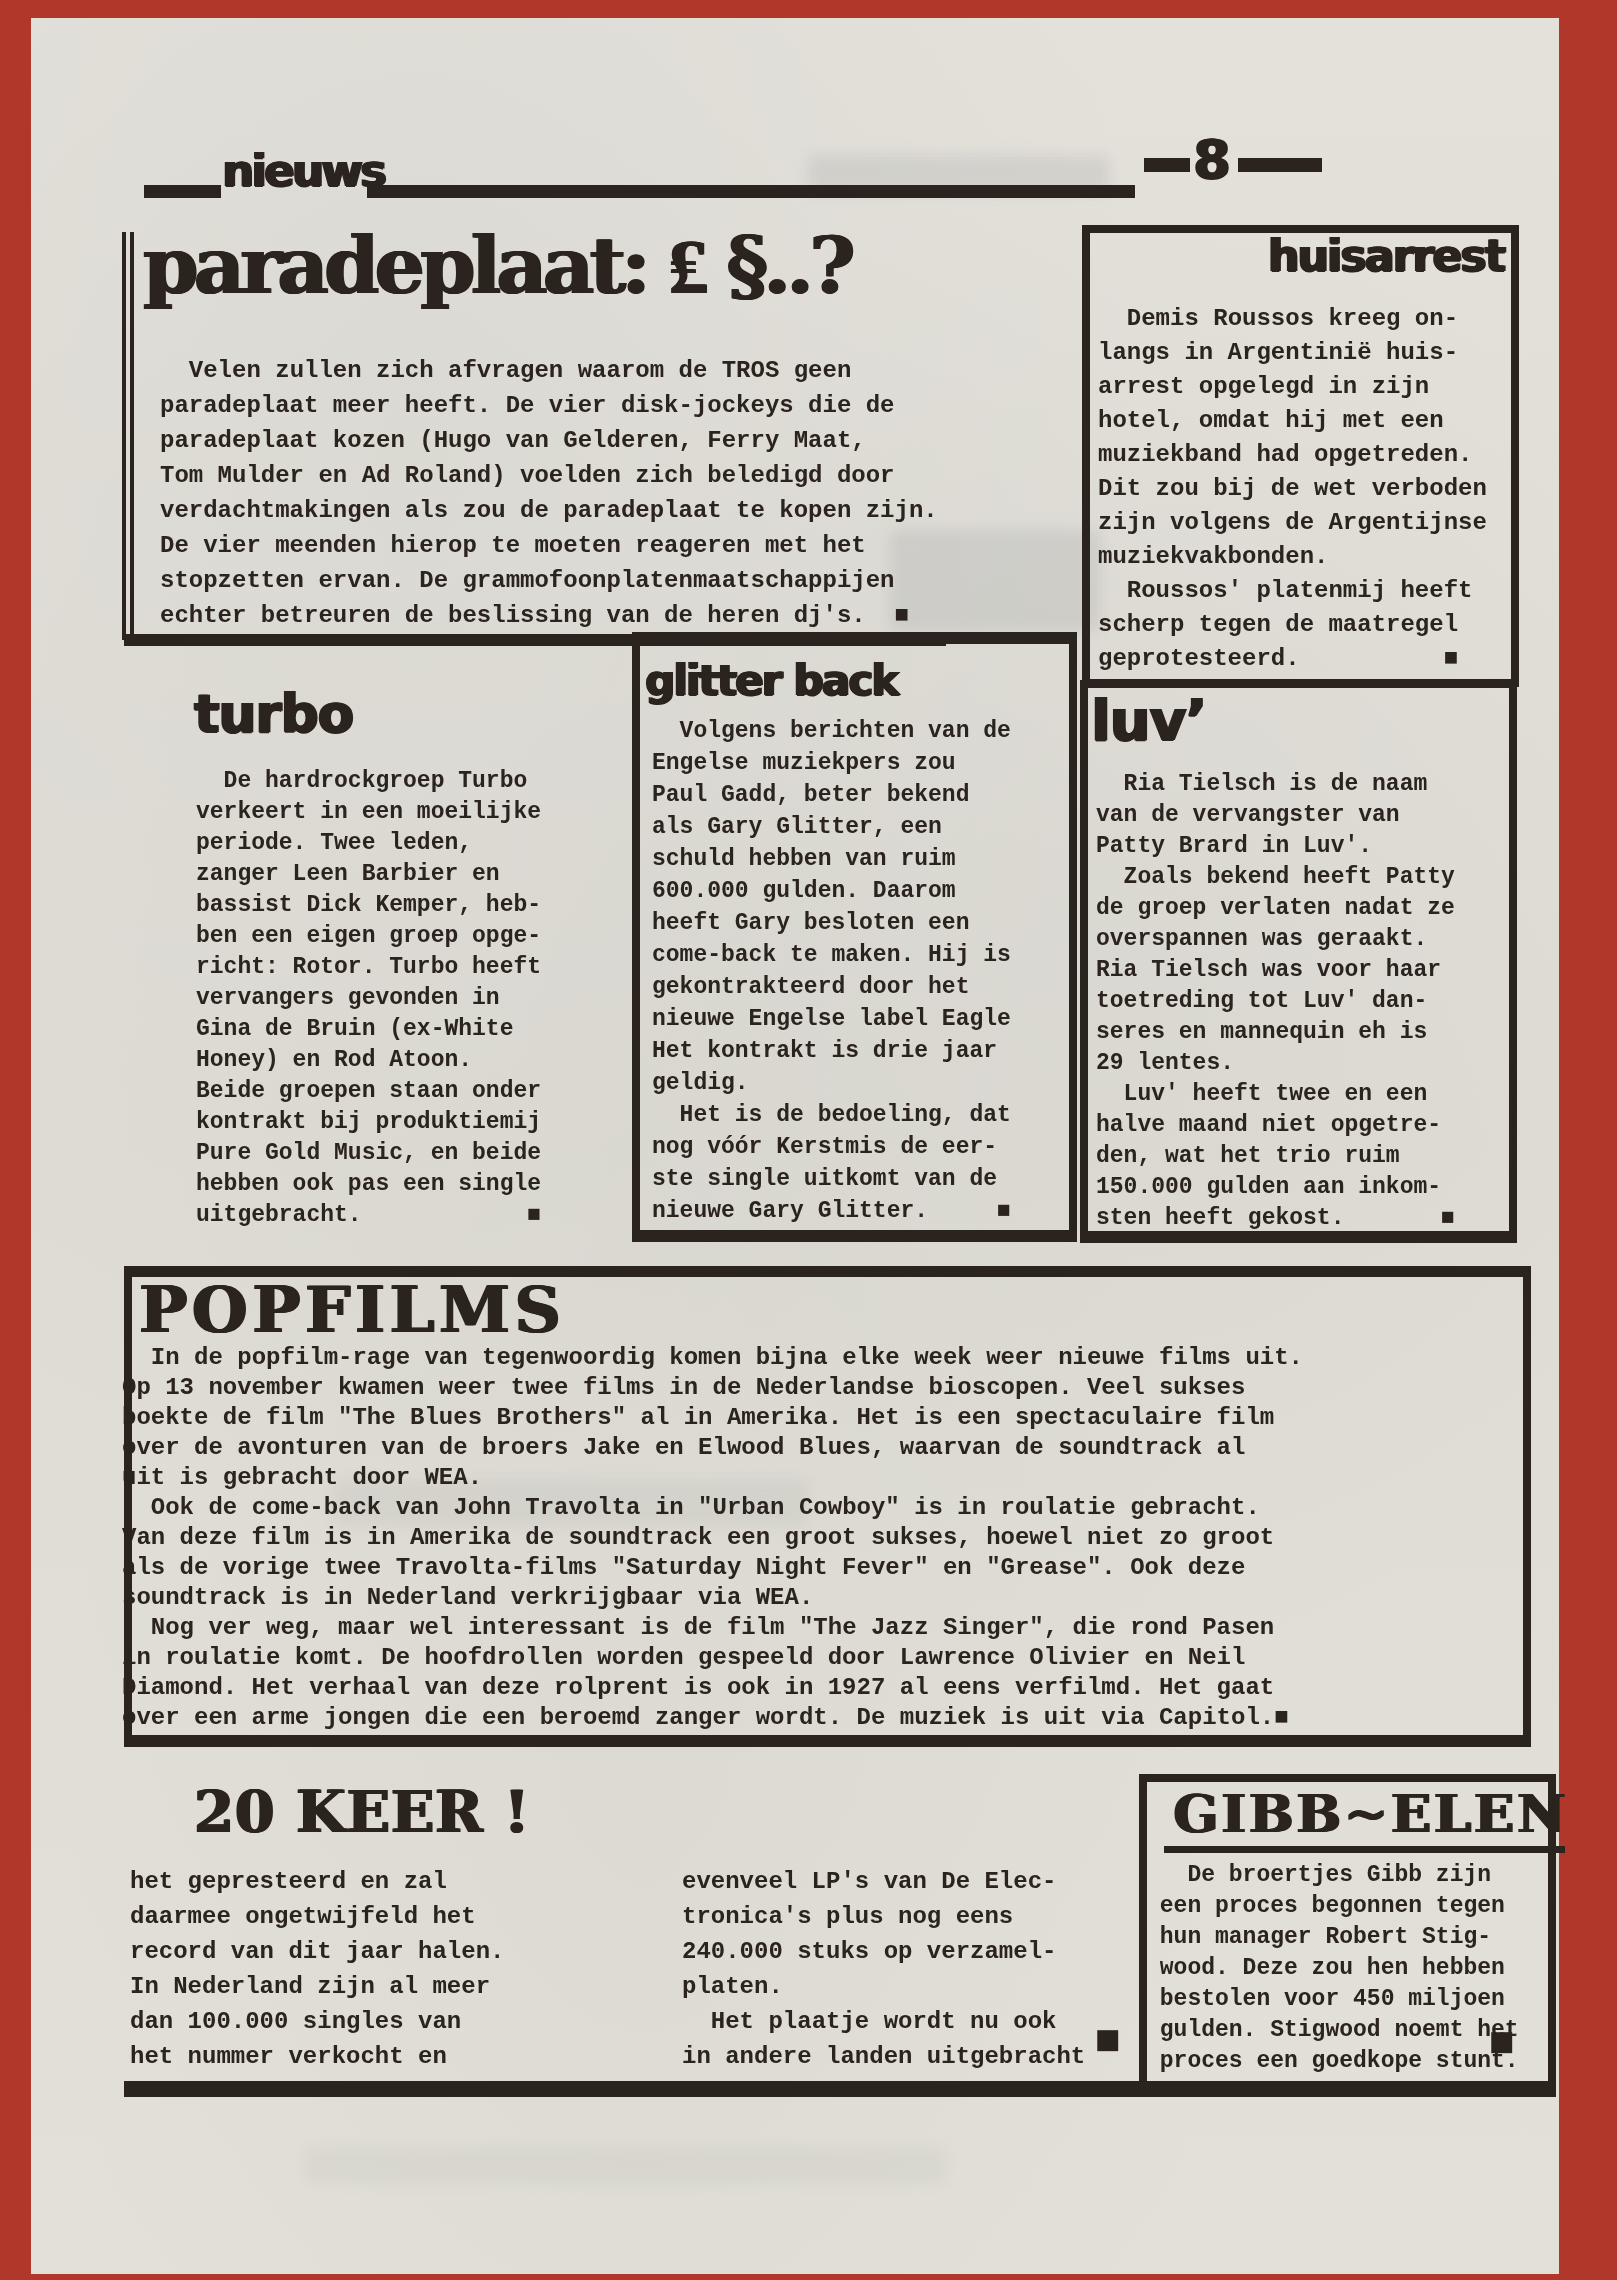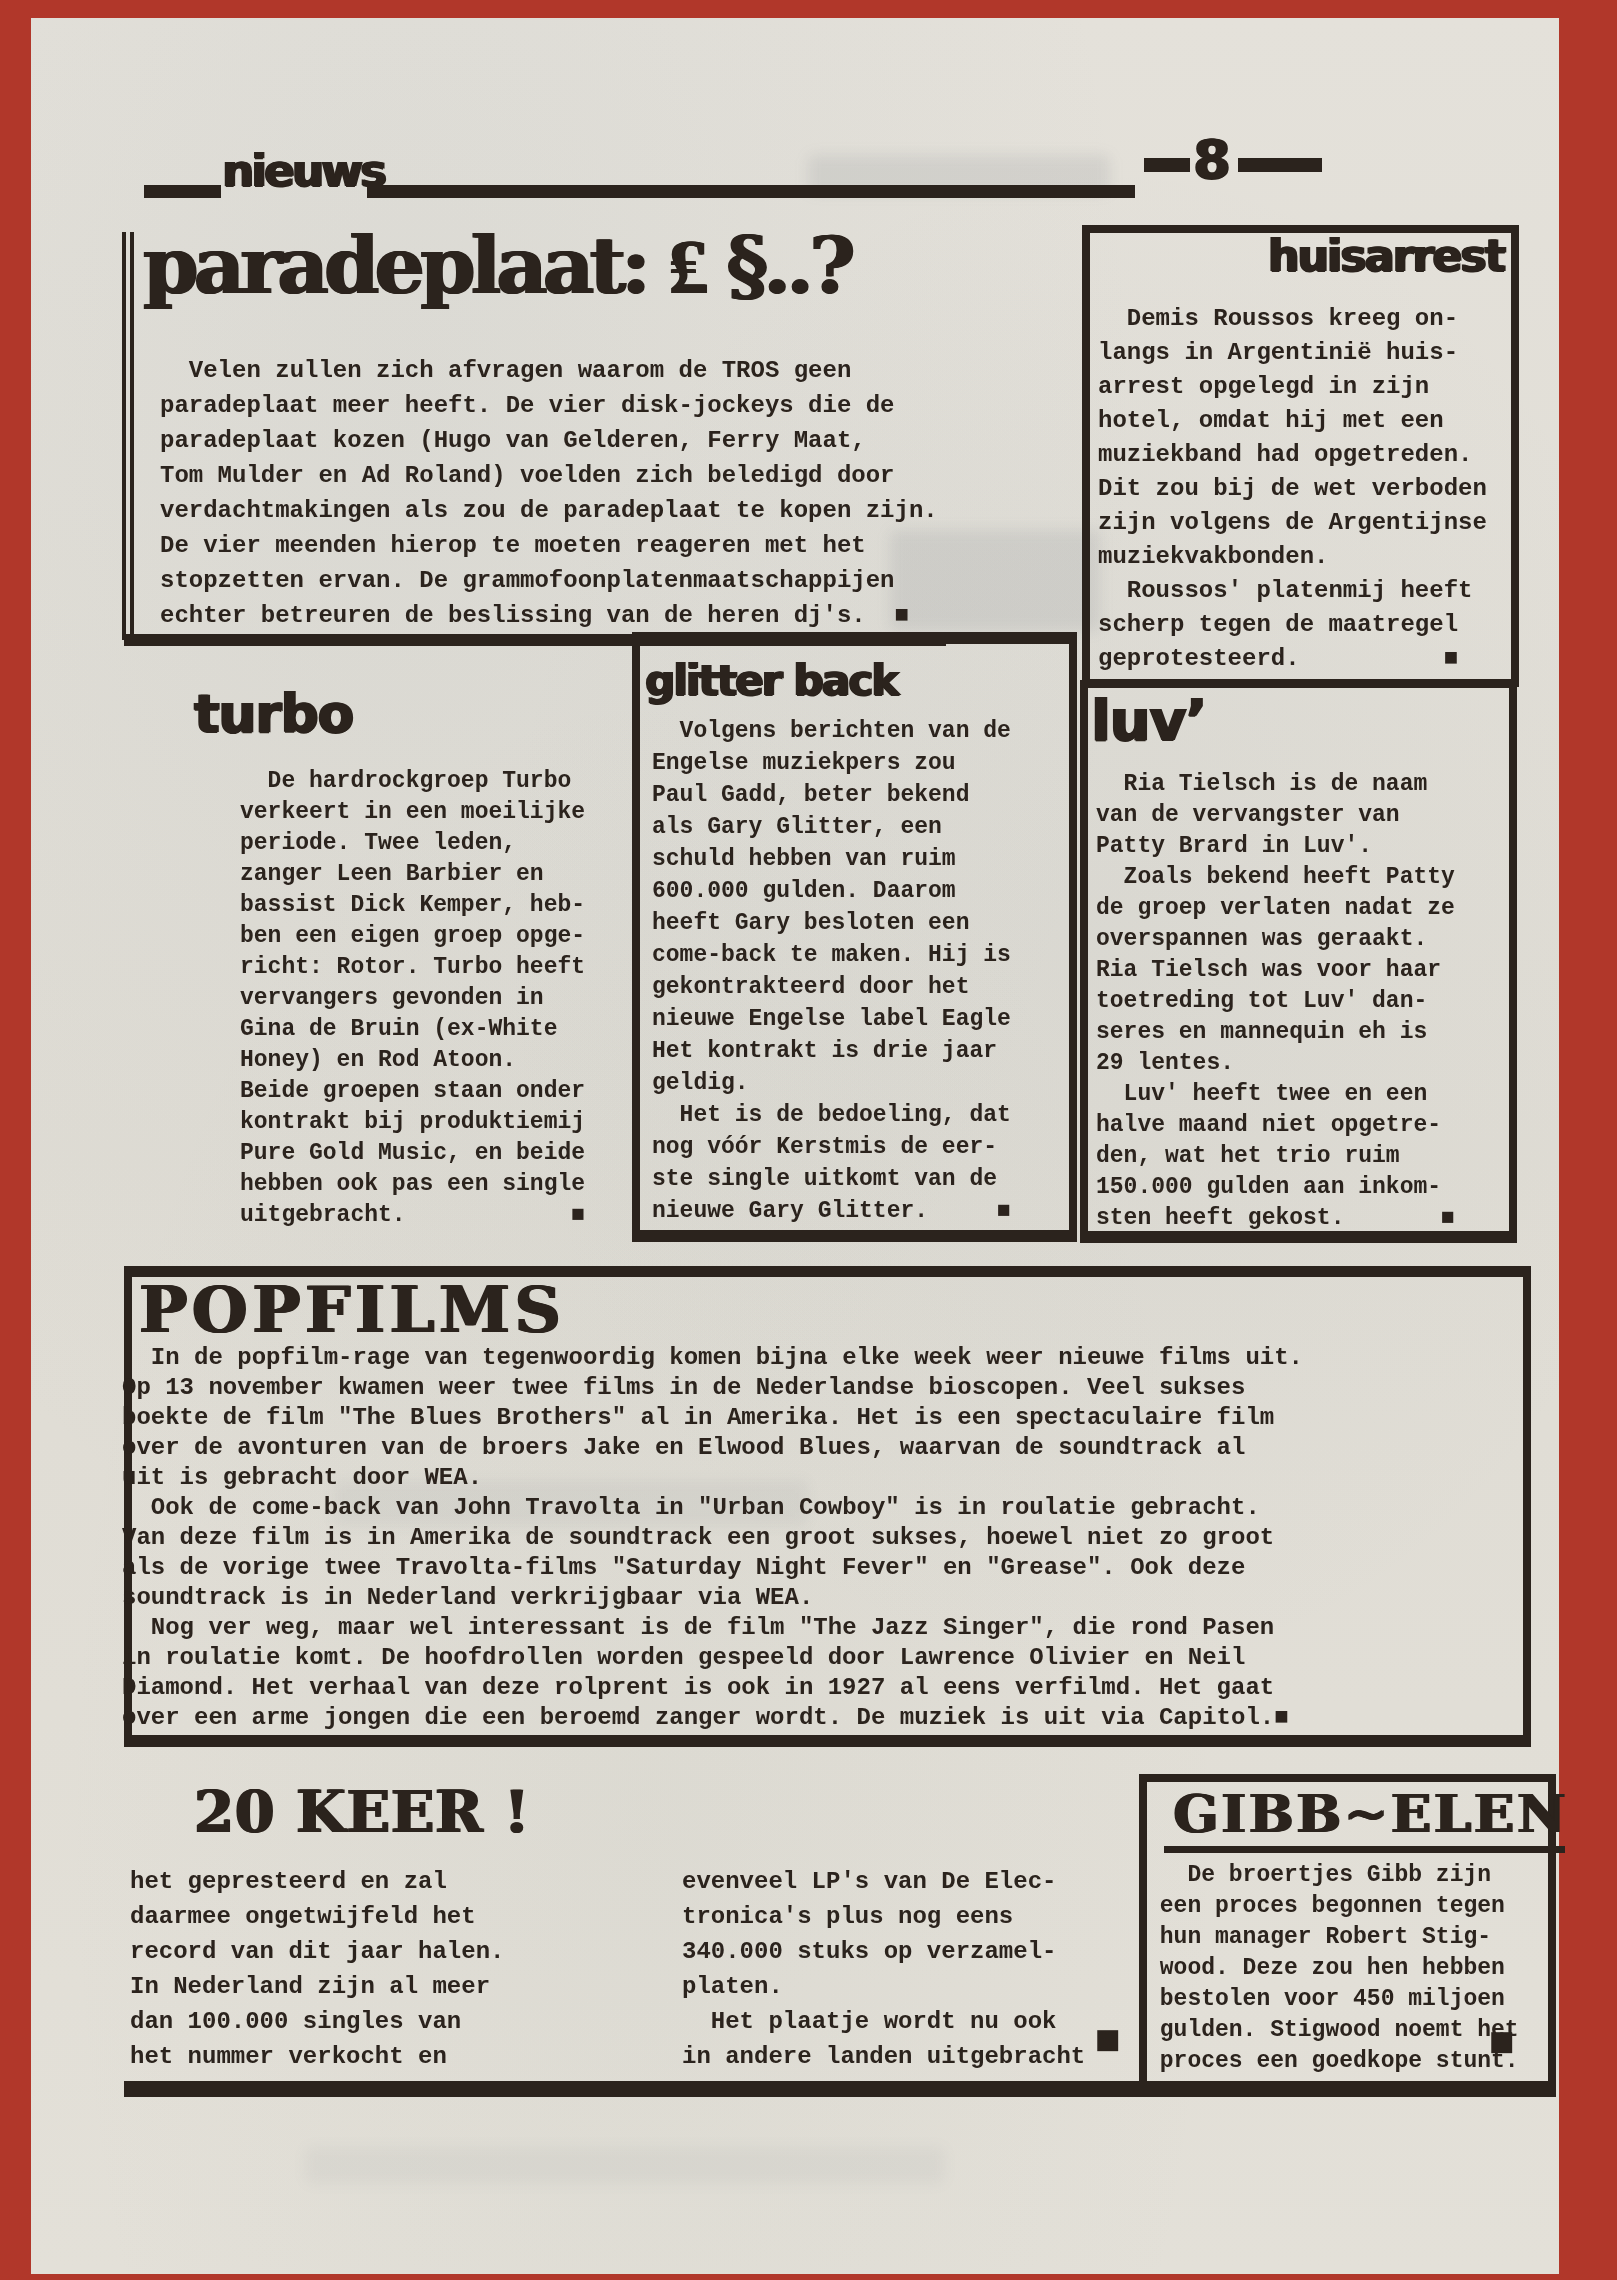--- a/index.html
+++ b/index.html
@@ -66,21 +66,21 @@
   #paradeplaat-body{left:160px;top:353px;width:831px;font-size:24px;line-height:35px;}
   #paradeplaat-rule{left:124px;top:634px;width:822px;height:12px;}
 
   
   #huisarrest-box{left:1082px;top:225px;width:437px;height:462px;padding:1.8px 13.7px 0 14.6px;}
   #huisarrest-title{right:113px;top:230px;font-size:44px;letter-spacing:-1.8px;}
   #huisarrest-body{left:1098px;top:302px;width:402px;font-size:24px;line-height:34px;}
 
   
   #turbo-title{left:194px;top:683px;font-size:53px;letter-spacing:-0.9px;}
-  #turbo-body{left:196px;top:766px;width:444px;font-size:23px;line-height:31px;margin-left:44px;}
+  #turbo-body{left:196px;top:766px;width:444px;font-size:23px;line-height:31px;}
 
   
   #glitter-box{left:632px;top:632px;width:445px;height:610px;border-top-width:12px;border-bottom-width:12px;}
   #glitter-title{left:645px;top:656px;font-size:42px;letter-spacing:-1.8px;}
   #glitter-body{left:652px;top:715px;width:408px;font-size:23px;line-height:32px;}
 
   
   #luv-box{left:1080px;top:680px;width:437px;height:563px;border-bottom-width:12px;}
   #luv-title{left:1091px;top:687px;font-size:57px;letter-spacing:-0.9px;}
   #luv-body{left:1096px;top:769px;width:406px;font-size:23px;line-height:31px;}
@@ -225,21 +225,21 @@
 
   <div class="abs slab" id="twintig-title">20 KEER !</div>
   <div class="abs mono" id="twintig-col1">het gepresteerd en zal
 daarmee ongetwijfeld het
 record van dit jaar halen.
 In Nederland zijn al meer
 dan 100.000 singles van
 het nummer verkocht en</div>
   <div class="abs mono" id="twintig-col2">evenveel LP's van De Elec-
 tronica's plus nog eens
-340.000 stuks op verzamel-
+240.000 stuks op verzamel-
 platen.
   Het plaatje wordt nu ook
 in andere landen uitgebracht</div>
   <div class="abs endmark" id="twintig-endmark">■</div>
 
   <div class="abs box" id="gibb-box">
     <div class="slab" id="gibb-title">GIBB~ELEN</div>
     <div class="mono" id="gibb-body">  De broertjes Gibb zijn
 een proces begonnen tegen
 hun manager Robert Stig-

